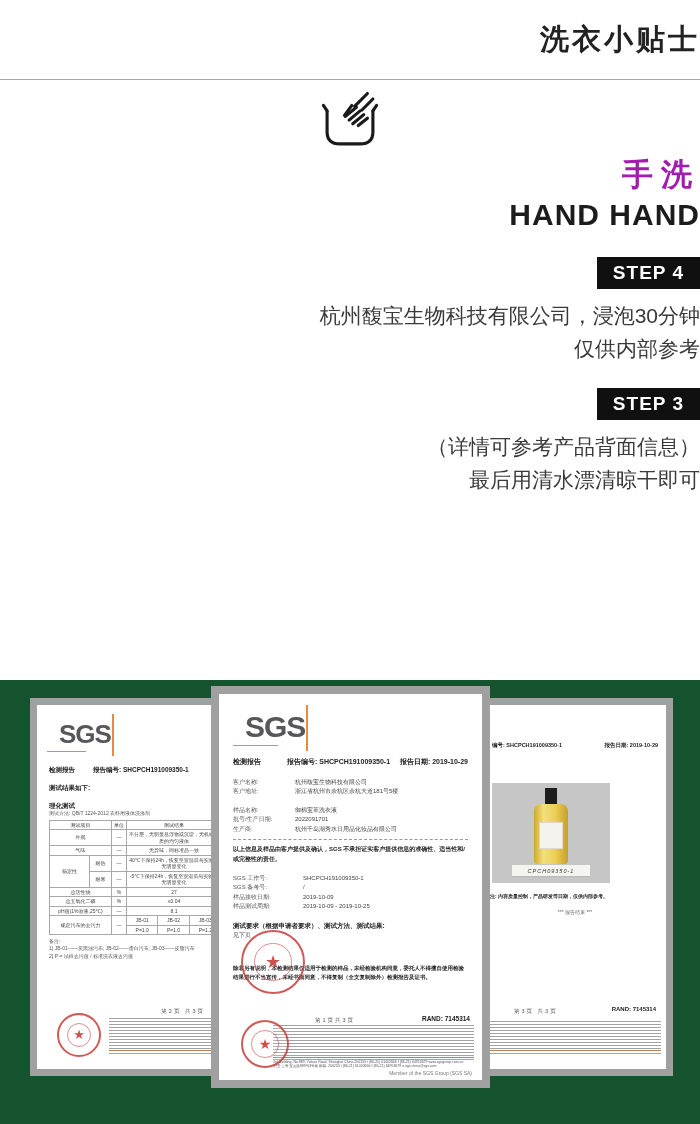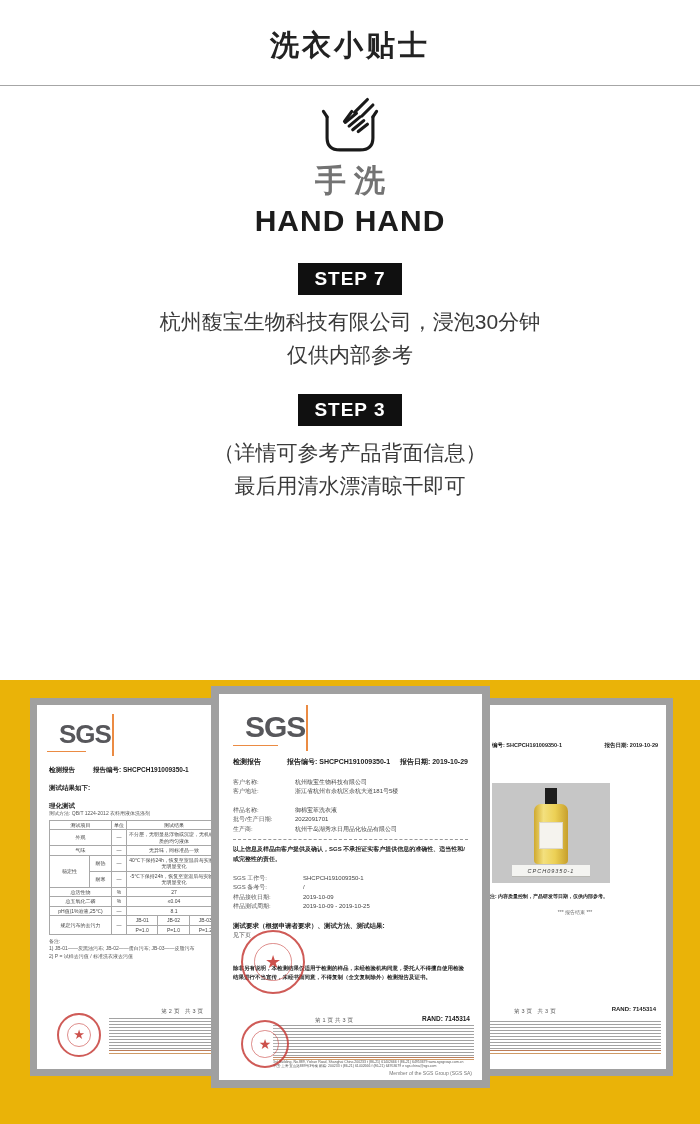--- a/index.html
+++ b/index.html
@@ -3,34 +3,34 @@
 <meta charset="utf-8">
 <style>
   * { margin:0; padding:0; box-sizing:border-box; }
   html,body { background:#ffffff; }
   body {
     width:700px; height:1124px; overflow:hidden;
     font-family:"Liberation Sans","DejaVu Sans",sans-serif;
     color:#333;
   }
   
-  .tips { height:680px; text-align:center; padding-top:26px; overflow:hidden; }
+  .tips { height:680px; text-align:right; padding-top:20px; overflow:hidden; }
   .page-title { font-size:29px; font-weight:700; color:#222; letter-spacing:3px; margin-bottom:19px; }
   .rule { border:none; border-top:1px solid #a6a6a6; margin-bottom:10px; }
   .hw-icon { display:block; margin:2px auto 0; }
-  .hw-zh { font-size:31px; font-weight:700; color:#737373; letter-spacing:8px; text-indent:8px; margin-top:2px; }
+  .hw-zh { font-size:31px; font-weight:700; color:#a21caf; letter-spacing:8px; text-indent:8px; margin-top:2px; }
   .hw-en { font-size:30px; font-weight:700; color:#1c1c1c; letter-spacing:1px; margin-top:2px; }
   .step-badge {
     display:inline-block; background:#101010; color:#fff;
     font-size:19px; font-weight:700; letter-spacing:1px; padding:5px 16px;
   }
   .step1 { margin-top:16px; } .step2 { margin-top:25px; } .step3 { margin-top:23px; }
   .step-text { font-size:21px; line-height:1.55; color:#3a3a3a; margin-top:11px; }
   
-  .certs { position:relative; height:444px; background:#eab308; }
+  .certs { position:relative; height:444px; background:#14532d; }
   .cert {
     position:absolute; background:#fff; border:7px solid #a0a0a0; overflow:hidden;
   }
   .cert-left  { left:30px;  top:18px; width:196px; height:378px; z-index:1; padding:8px 12px; }
   .cert-mid   { left:211px; top:6px;  width:279px; height:402px; z-index:2; border-width:8px; padding:8px 14px; }
   .cert-right { left:477px; top:18px; width:196px; height:378px; z-index:1; padding:8px 8px; }
   
   .sgs { position:relative; display:inline-block; font-weight:700; color:#57575b; letter-spacing:-1px; }
   .sgs-sm { font-size:26px; margin:6px 0 0 10px; }
   .sgs-lg { font-size:30px; margin:8px 0 0 12px; }
@@ -116,21 +116,21 @@
     <path d="M51,25 L39,35"></path>
     <path d="M55,29 L45,37"></path>
     <path d="M30,26 L38,15"></path>
   </svg>
 
   <div class="hw-zh">手洗</div>
   <div class="hw-en">HAND HAND</div>
 
 
   <div class="step2">
-    <span class="step-badge">STEP 7</span>
+    <span class="step-badge">STEP 4</span>
     <div class="step-text">
       <div>杭州馥宝生物科技有限公司，浸泡30分钟</div>
       <div>仅供内部参考</div>
     </div>
   </div>
 
   <div class="step3">
     <span class="step-badge">STEP 3</span>
     <div class="step-text">
       <div>（详情可参考产品背面信息）</div>

